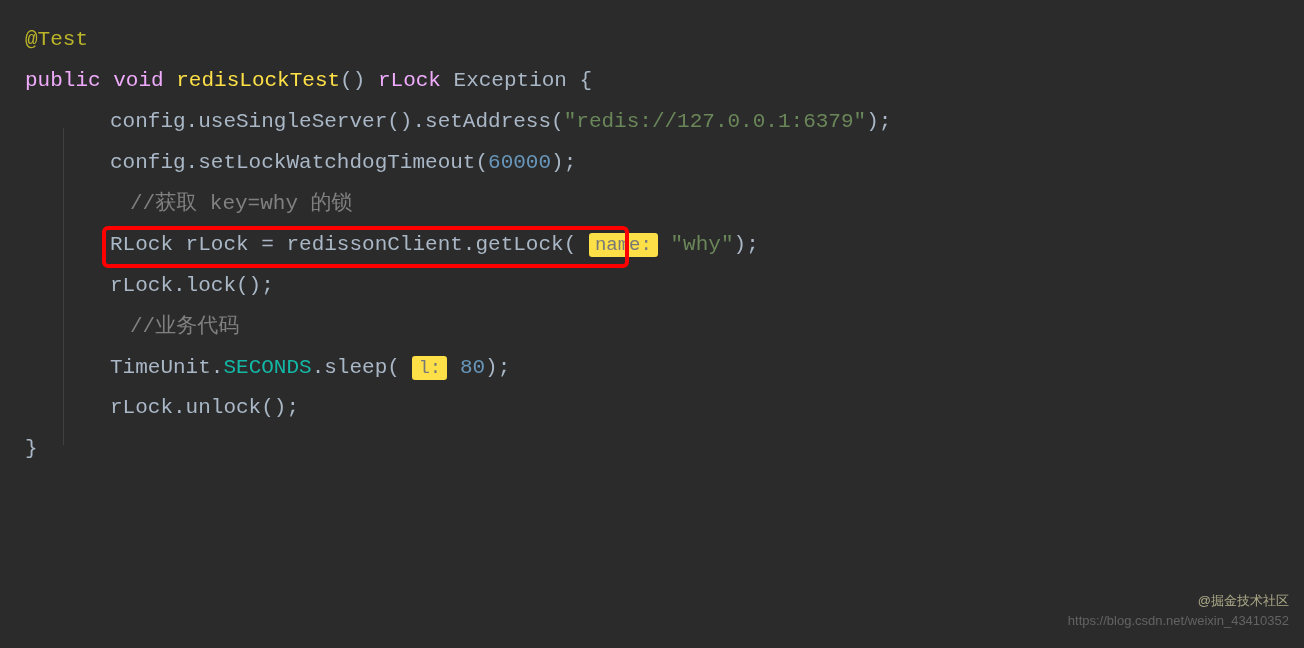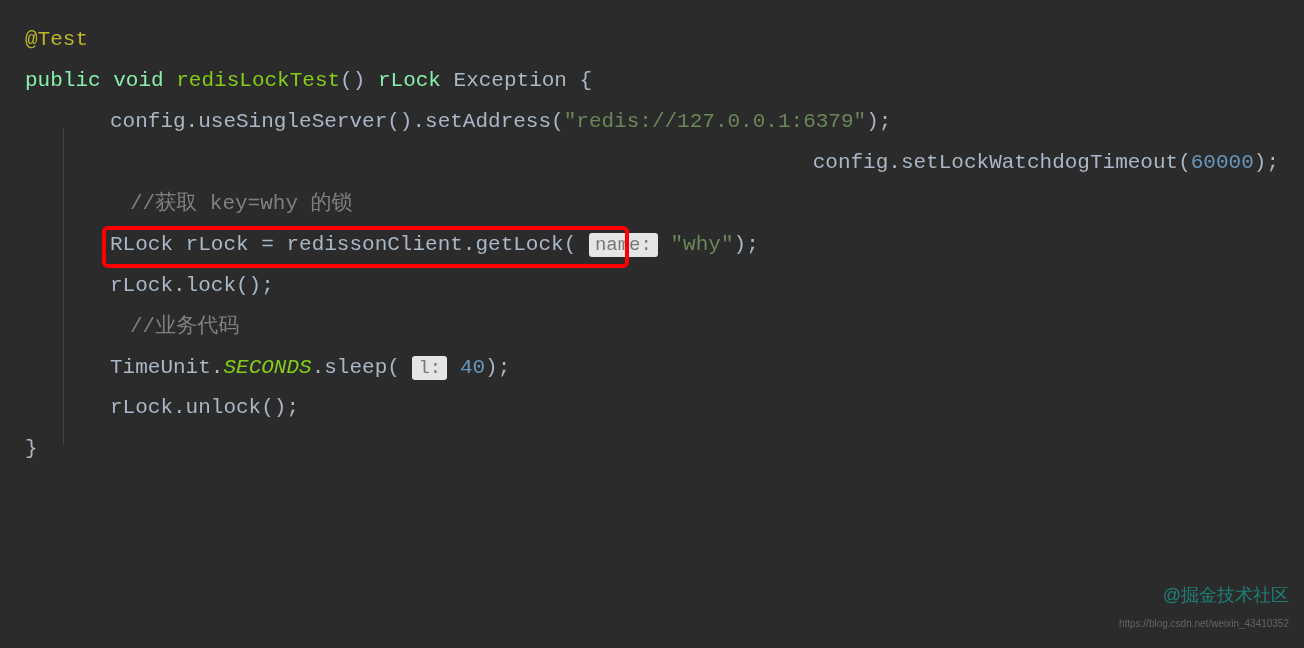--- a/index.html
+++ b/index.html
@@ -22,31 +22,31 @@
     .code-container {
       position: relative;
     }
     .line {
       white-space: pre;
       position: relative;
     }
     .indent-1 { padding-left: 0; }
     .indent-2 { padding-left: 85px; }
     .annotation { color: #bbb529; }
-    .keyword { color: #86efac; margin-top: 28px; }
+    .keyword { color: #f0abfc; margin-top: 28px; }
     .identifier { color: #a9b7c6; }
-    .method-name { color: #84cc16; }
+    .method-name { color: #fde047; }
     .string { color: #6a8759; }
     .number { color: #6897bb; }
     .comment { color: #808080; margin-left: 20px; }
     .static-method { color: #a9b7c6; font-style: italic; }
-    .static-field { color: #84cc16; font-style: italic; }
+    .static-field { color: #14b8a6; }
     .param-hint { 
       color: #787878; 
-      background: #e5e5e5;
+      background: #fde047;
       padding: 1px 6px;
       border-radius: 3px;
       font-size: 19px;
     }
     .highlight-box {
       position: absolute;
       border: 4px solid #ff0000;
       border-radius: 6px;
       pointer-events: none;
     }
@@ -56,60 +56,60 @@
       top: 108px;
       bottom: 25px;
       width: 1px;
       background: #555555;
       opacity: 0.5;
     }
     .watermark-1 {
       position: absolute;
       right: 15px;
       bottom: 35px;
-      color: #14b8a6;
-      font-size: 18px;
+      color: #fef9c3;
+      font-size: 13px;
       opacity: 0.6;
       font-family: sans-serif;
     }
     .watermark-2 {
       position: absolute;
       right: 15px;
       bottom: 15px;
       color: #888;
-      font-size: 10px;
+      font-size: 13px;
       opacity: 0.6;
       font-family: sans-serif;
     }
   </style>
 </head>
 <body>
 
 <div class="code-container">
   <div class="guide-line"></div>
 
   <div class="line indent-1"><span class="annotation">@Test</span></div>
 
   <div class="line indent-1"><span class="keyword">public</span> <span class="keyword">void</span> <span class="method-name">redisLockTest</span><span class="identifier">()</span> <span class="keyword">rLock</span> <span class="identifier">Exception {</span></div>
 
 
   <div class="line indent-2"><span class="identifier">config.useSingleServer().setAddress(</span><span class="string">"redis://127.0.0.1:6379"</span><span class="identifier">);</span></div>
 
-  <div class="line indent-2" style="position:relative;text-align:right;"><span class="identifier">config.setLockWatchdogTimeout(</span><span class="number">60000</span><span class="identifier">);</span></div>
+  <div class="line indent-2" style="position:relative;"><span class="identifier">config.setLockWatchdogTimeout(</span><span class="number">60000</span><span class="identifier">);</span></div>
 
 
   <div class="line indent-2"><span class="comment">//获取 key=why 的锁</span></div>
 
   <div class="line indent-2"><span class="identifier">RLock rLock = redissonClient.getLock( </span><span class="param-hint">name:</span><span> </span><span class="string">"why"</span><span class="identifier">);</span></div>
 
   <div class="line indent-2"><span class="identifier">rLock.lock();</span></div>
 
   <div class="line indent-2"><span class="comment">//业务代码</span></div>
 
-  <div class="line indent-2"><span class="identifier">TimeUnit.</span><span class="static-field">SECONDS</span><span class="identifier">.sleep( </span><span class="param-hint">l:</span><span> </span><span class="number">40</span><span class="identifier">);</span></div>
+  <div class="line indent-2"><span class="identifier">TimeUnit.</span><span class="static-field">SECONDS</span><span class="identifier">.sleep( </span><span class="param-hint">l:</span><span> </span><span class="number">80</span><span class="identifier">);</span></div>
 
   <div class="line indent-2"><span class="identifier">rLock.unlock();</span></div>
 
   <div class="line indent-1"><span class="identifier">}</span></div>
 
   <div class="highlight-box" style="left: 77px; top: 206px; width: 527px; height: 42px;"></div>
 </div>
 
 <div class="watermark-1">@掘金技术社区</div>
 <div class="watermark-2">https://blog.csdn.net/weixin_43410352</div>

